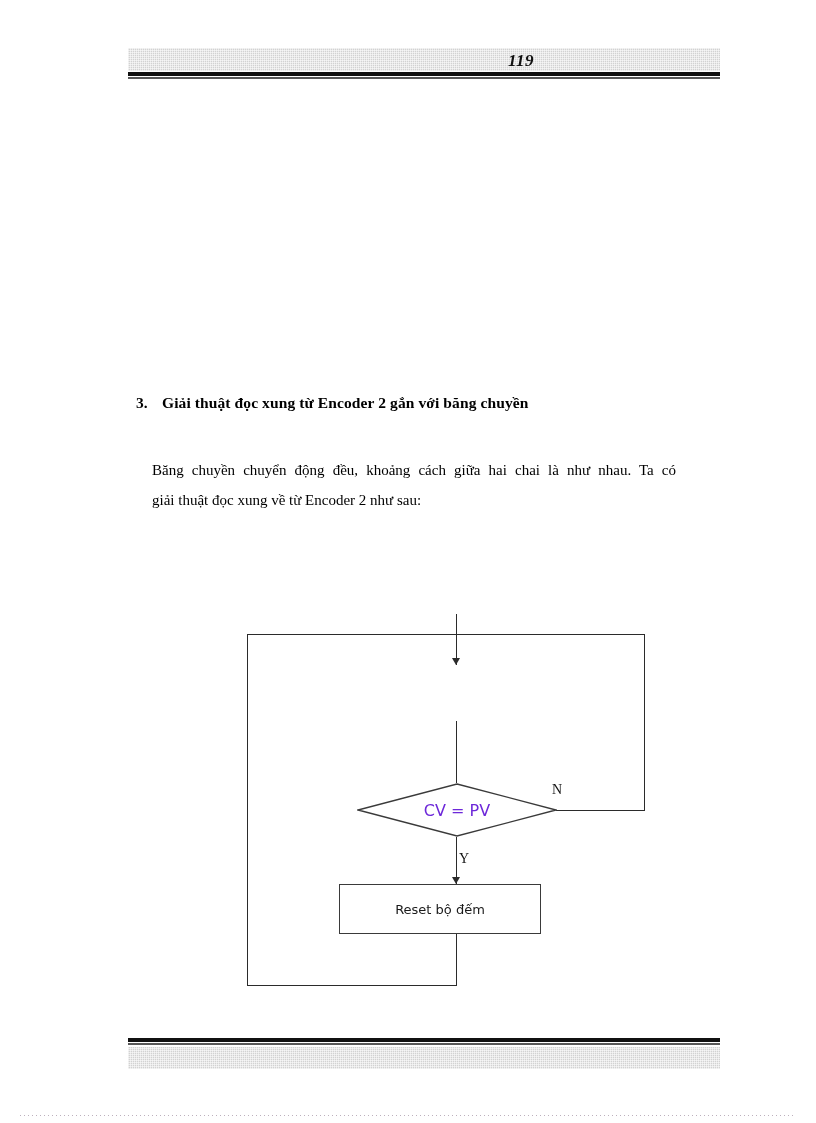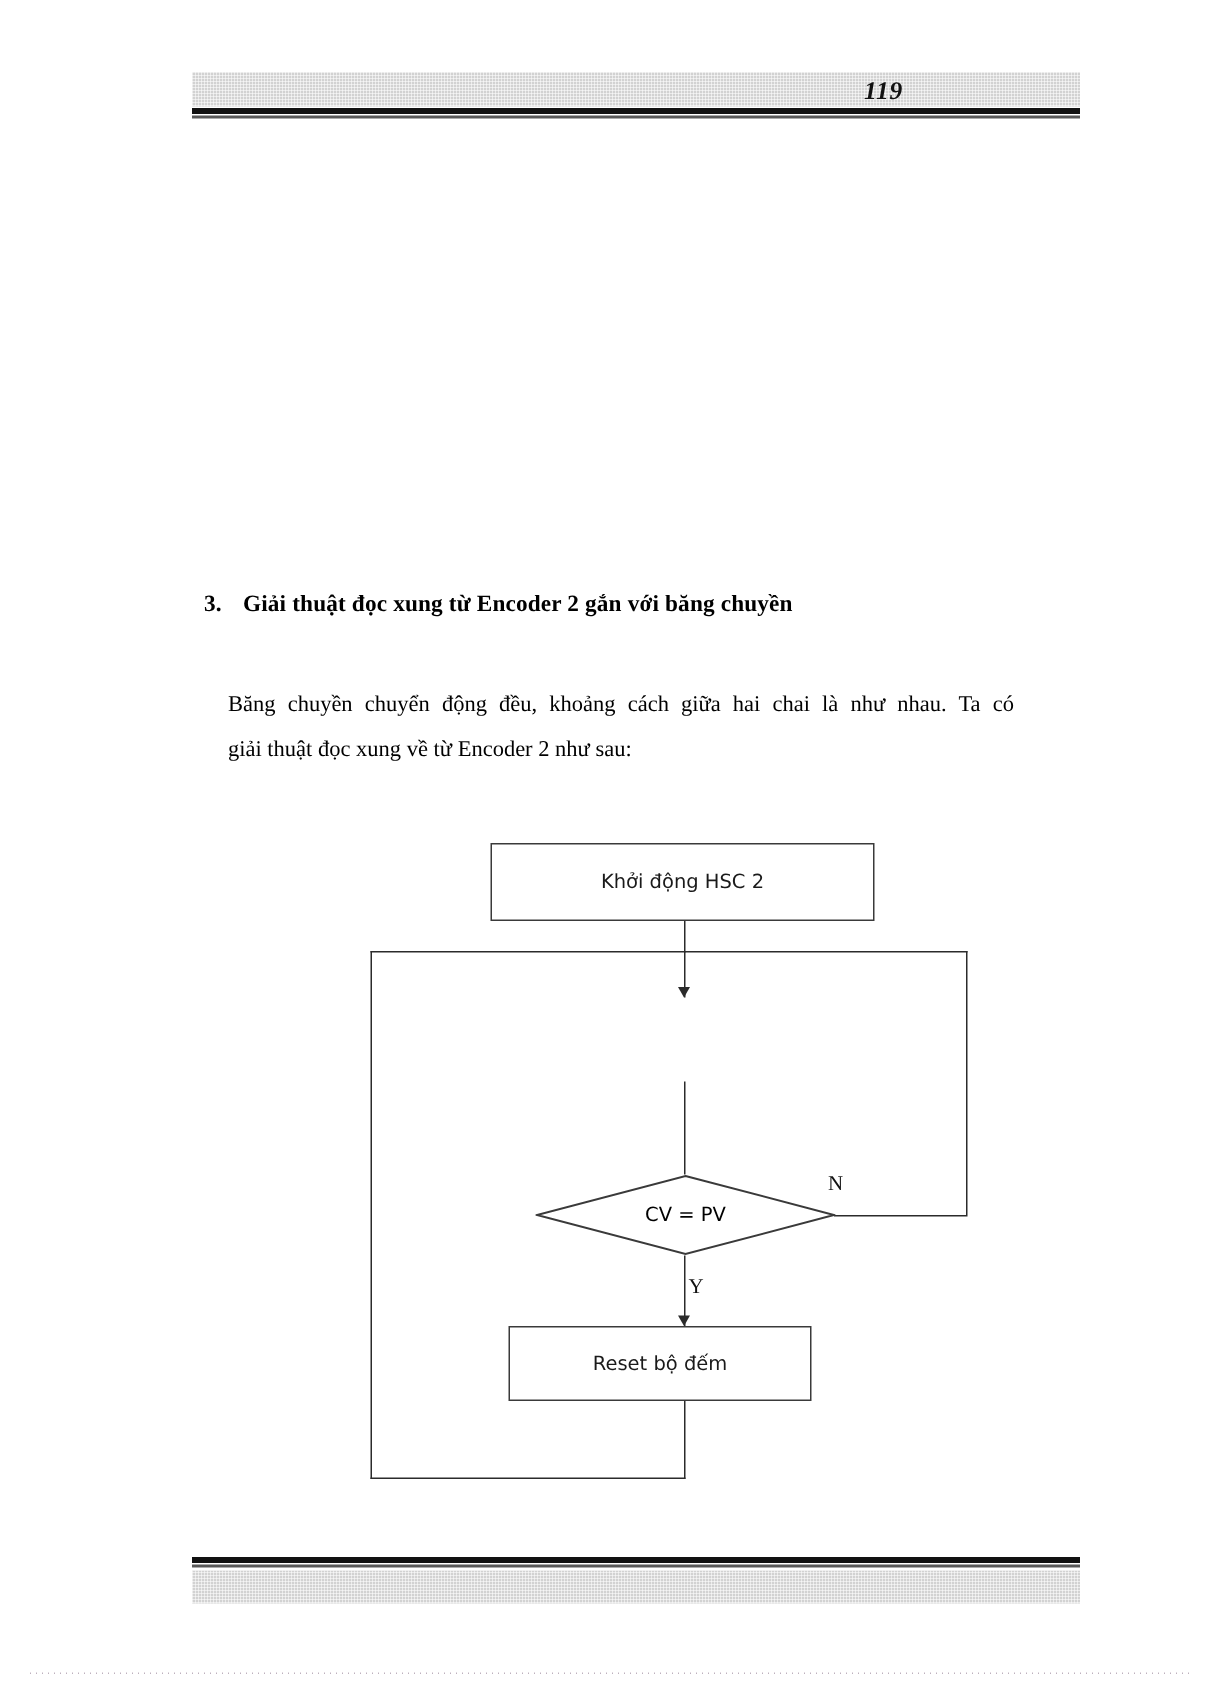--- a/index.html
+++ b/index.html
@@ -56,21 +56,21 @@
   #footer-band { top: 1038px; height: 34px; }
   #footer-band .band-dark { top: 0px; height: 4px; }
   #footer-band .band-thin { top: 5px; height: 2px; }
   #footer-band .band-fill { top: 9px; height: 22px; }
 
   #page-number {
     position: absolute;
     top: 51px;
     right: 128px;
     width: 180px;
-    text-align: center;
+    text-align: left;
     padding-right: 18px;
     font-weight: bold;
     font-style: italic;
     font-size: 17px;
     letter-spacing: 0.5px;
     line-height: 20px;
     color: #111;
     box-sizing: border-box;
   }
 
@@ -144,22 +144,22 @@
   }
   .diamond-wrap svg { display: block; }
   .diamond-label {
     position: absolute;
     left: 0; top: 0;
     width: 200px; height: 54px;
     display: flex;
     align-items: center;
     justify-content: center;
     font-family: "DejaVu Sans", "Liberation Sans", sans-serif;
-    font-size: 13px;
-    color: #000000;
+    font-size: 16px;
+    color: #6d28d9;
   }
 
   .branch-label {
     position: absolute;
     font-family: "Liberation Serif", "DejaVu Serif", serif;
     font-size: 14px;
     color: #111;
     z-index: 4;
   }
   #label-n { left: 552px; top: 782px; }
@@ -207,23 +207,20 @@
     <span class="num">3.</span><span>Giải thuật đọc xung từ Encoder 2 gắn với băng chuyền</span>
   </div>
 
   <div id="paragraph">
     <span class="line j">Băng chuyền chuyển động đều, khoảng cách giữa hai chai là như nhau. Ta có</span>
     <span class="line">giải thuật đọc xung về từ Encoder 2 như sau:</span>
   </div>
 
   <div id="flowchart">
 
-    <div class="node" id="node-start">
-      <span>Khởi động HSC 2</span>
-    </div>
 
     <div class="edge v" style="left:456px; top:614px; height:51px;"></div>
     <div class="arrow" style="left:452px; top:658px;"></div>
 
 
     <div class="edge v" style="left:456px; top:721px; height:62px;"></div>
 
     <div class="diamond-wrap">
       <svg width="200" height="54" viewBox="0 0 200 54" aria-hidden="true">
         <polygon points="100,1 199,27 100,53 1,27" fill="#ffffff" stroke="#3a3a3a" stroke-width="1.3"></polygon>

